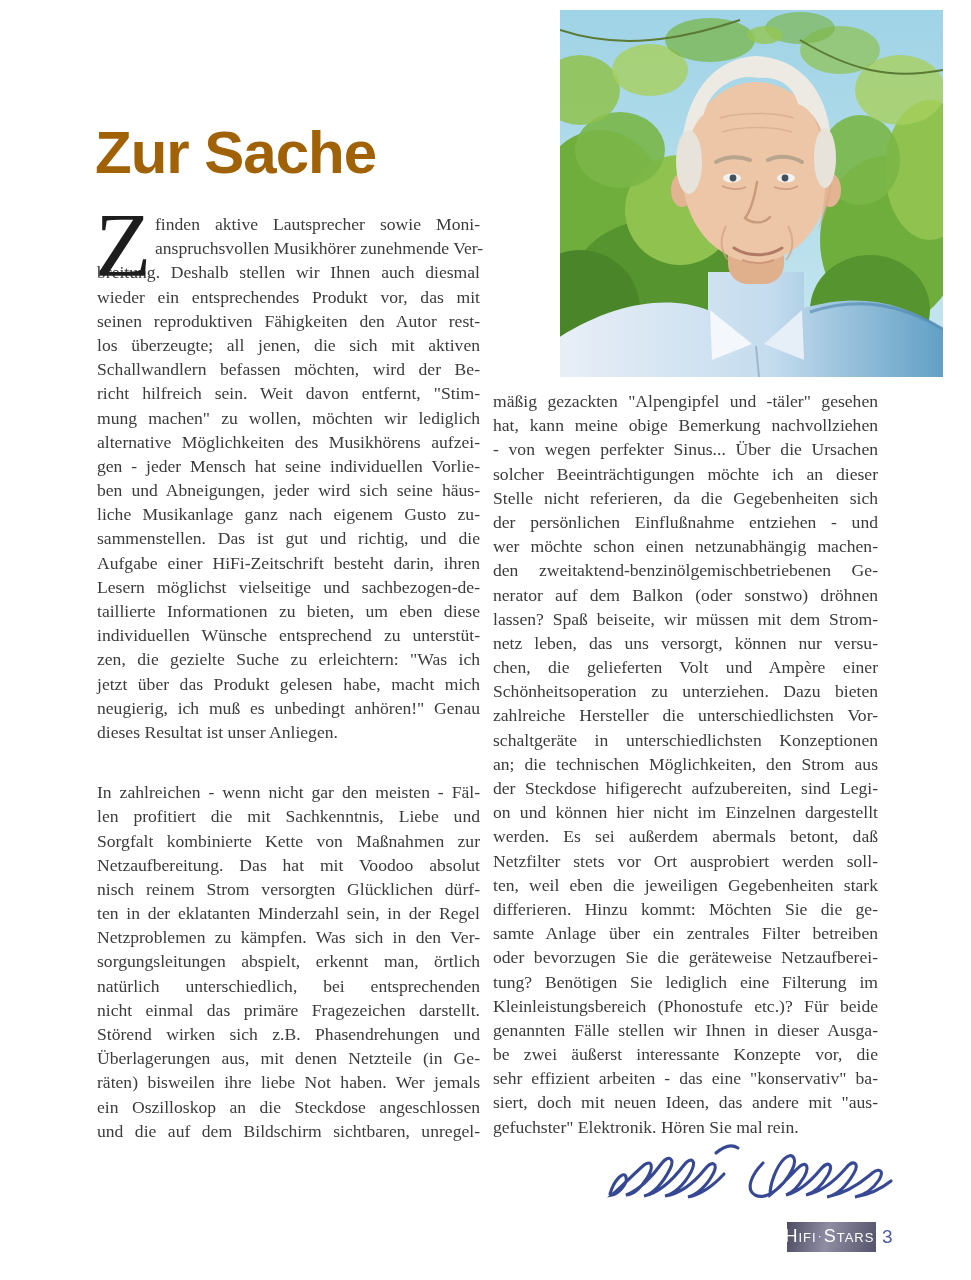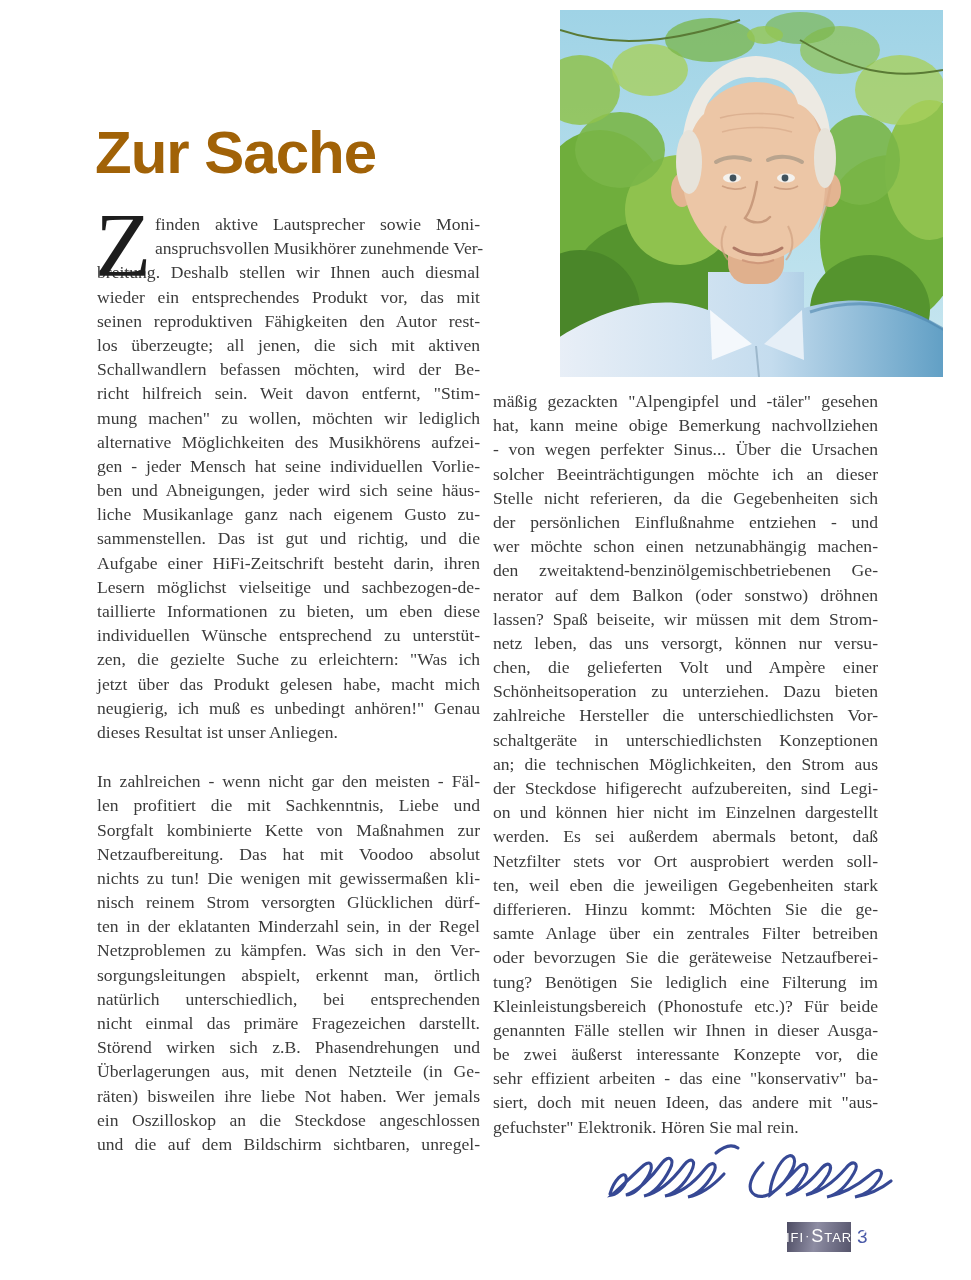--- a/index.html
+++ b/index.html
@@ -30,36 +30,36 @@
   .col2{left:493px;top:389px;width:385px;}
   .tline{
     height:24.2px;
     line-height:24.2px;
     text-align:justify;
     text-align-last:justify;
     white-space:nowrap;
   }
   .tline.lastline{text-align-last:left;}
   .para{position:relative;}
-  .para.p2{margin-top:25px;}
+  .para.p2{margin-top:36px;}
   .para.dropcap-para .tline:nth-child(-n+3){padding-left:58px;}
   .drop-cap{
     position:absolute;left:-2px;top:-8px;
     font-family:"Liberation Serif", serif;
     font-size:92px;line-height:82px;
     color:#1d1d1d;
   }
   .signature{position:absolute;left:598px;top:1136px;width:300px;height:80px;}
   .footer{
     position:absolute;left:787px;top:1221px;height:31px;
     display:flex;align-items:center;
     font-family:"Liberation Sans", sans-serif;
   }
   .brand-box{
-    width:64px;height:30px;
+    width:89px;height:30px;
     background:linear-gradient(100deg,#4d4c63 0%,#8e8da3 45%,#74738a 70%,#55546b 100%);
     color:#ffffff;
     display:flex;align-items:center;justify-content:center;
     font-variant-caps:small-caps;
     letter-spacing:1px;
     font-size:18px;
   }
   .brand-box .sep{margin:0 1px;font-size:12px;position:relative;top:-1px;}
   .brand-box .tm-dot{font-size:9px;position:relative;top:-5px;left:1px;}
   .page-number{
@@ -178,21 +178,20 @@
         <div class="tline">zen, die gezielte Suche zu erleichtern: "Was ich</div>
         <div class="tline">jetzt über das Produkt gelesen habe, macht mich</div>
         <div class="tline">neugierig, ich muß es unbedingt anhören!" Genau</div>
         <div class="tline lastline">dieses Resultat ist unser Anliegen.</div>
       </div>
     <div class="para p2">
         <div class="tline">In zahlreichen - wenn nicht gar den meisten - Fäl-</div>
         <div class="tline">len profitiert die mit Sachkenntnis, Liebe und</div>
         <div class="tline">Sorgfalt kombinierte Kette von Maßnahmen zur</div>
         <div class="tline">Netzaufbereitung. Das hat mit Voodoo absolut</div>
-        <div class="tline">nichts zu tun! Die wenigen mit gewissermaßen kli-</div>
         <div class="tline">nisch reinem Strom versorgten Glücklichen dürf-</div>
         <div class="tline">ten in der eklatanten Minderzahl sein, in der Regel</div>
         <div class="tline">Netzproblemen zu kämpfen. Was sich in den Ver-</div>
         <div class="tline">sorgungsleitungen abspielt, erkennt man, örtlich</div>
         <div class="tline">natürlich unterschiedlich, bei entsprechenden</div>
         <div class="tline">nicht einmal das primäre Fragezeichen darstellt.</div>
         <div class="tline">Störend wirken sich z.B. Phasendrehungen und</div>
         <div class="tline">Überlagerungen aus, mit denen Netzteile (in Ge-</div>
         <div class="tline">räten) bisweilen ihre liebe Not haben. Wer jemals</div>
         <div class="tline">ein Oszilloskop an die Steckdose angeschlossen</div>

